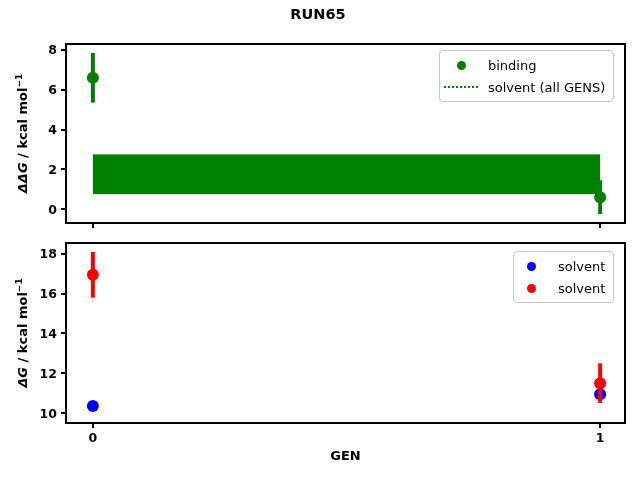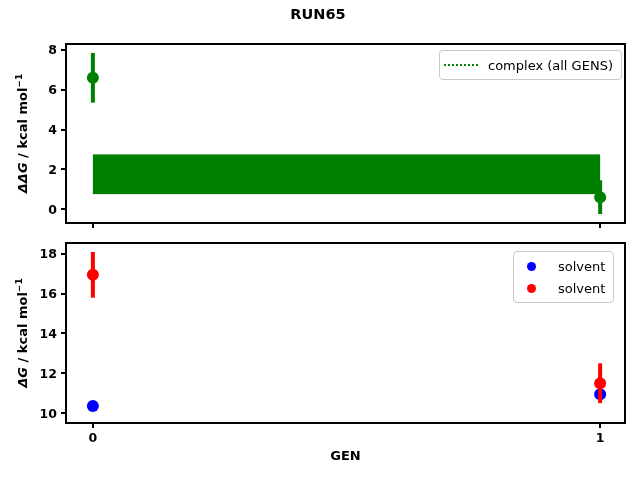--- a/index.html
+++ b/index.html
@@ -87,23 +87,29 @@
         <text x="600.1442831215971" y="442" text-anchor="middle" font-size="12.5px" font-weight="bold" fill="#000000">1</text>
         <text x="27" y="333" text-anchor="middle" transform="rotate(-90 27 333)" font-size="13px" font-weight="bold" fill="#000000"><tspan font-style="italic">ΔG</tspan><tspan> / kcal mol</tspan><tspan dy="-5" font-size="9px">−1</tspan></text>
         <text x="345.5" y="460" text-anchor="middle" font-size="13px" font-weight="bold" fill="#000000">GEN</text>
       </g>
       <text x="318" y="19" text-anchor="middle" font-size="14.5px" font-weight="bold" fill="#000000">RUN65</text>
     </svg>
 
   <div class="legend legend-top" style="left:439px; top:50px;">
     <div class="legend-row">
       <span class="lmark">
+          <span class="ldot" style="background-color: rgb(0, 128, 0);"></span>
+        </span>
+      <span class="ltext">binding</span>
+    </div>
+    <div class="legend-row">
+      <span class="lmark">
           <span class="lline" style="border-top-color: rgb(0, 128, 0);"></span>
         </span>
-      <span class="ltext">complex (all GENS)</span>
+      <span class="ltext">solvent (all GENS)</span>
     </div>
   </div>
 
   <div class="legend legend-bottom" style="left:513px; top:251px;">
     <div class="legend-row">
       <span class="lmark">
           <span class="ldot" style="background-color: rgb(0, 0, 255);"></span>
         </span>
       <span class="ltext">solvent</span>
     </div>

